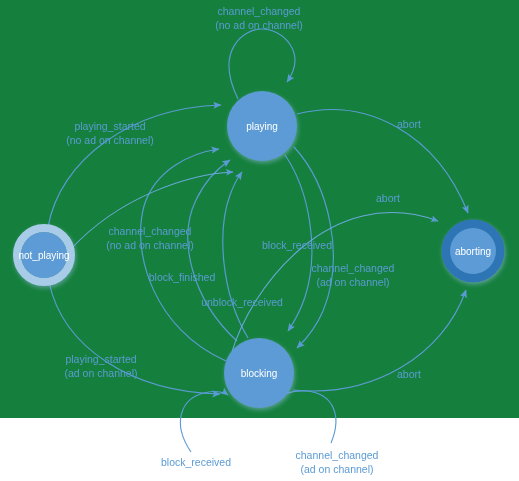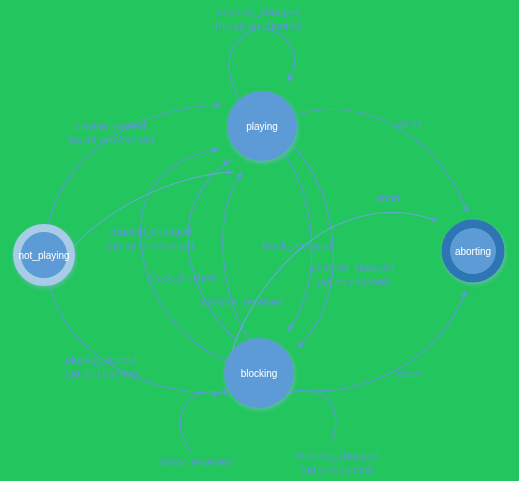--- a/index.html
+++ b/index.html
@@ -1,18 +1,18 @@
 <!DOCTYPE html>
 <html><head>
 <meta charset="utf-8">
 <style>
   html,body{margin:0;padding:0;background:#ffffff;}
   body{width:519px;height:481px;overflow:hidden;
        font-family:"Liberation Sans",sans-serif;}
-  #diagram-root{position:relative;width:519px;height:481px;background:#22c55e;}
+  #diagram-root{position:relative;width:519px;height:418px;background:#15803d;}
   svg{display:block;}
   .edge{fill:none;stroke:#5b9bd5;stroke-width:1.15;}
   .edge-thin{fill:none;stroke:#6aa9dd;stroke-width:1.05;}
   .arrowhead{fill:#5b9bd5;}
   .node-fill{fill:#5b9bd5;}
   .ring-start{fill:none;stroke:#a8cbe8;stroke-width:8;}
   .ring-final{fill:none;stroke:#2e75b6;stroke-width:9;}
   .node-label{fill:#ffffff;font-family:"Liberation Sans",sans-serif;
               font-size:10px;text-anchor:middle;dominant-baseline:middle;}
   .edge-label{fill:#5b9bd5;font-family:"Liberation Sans",sans-serif;

